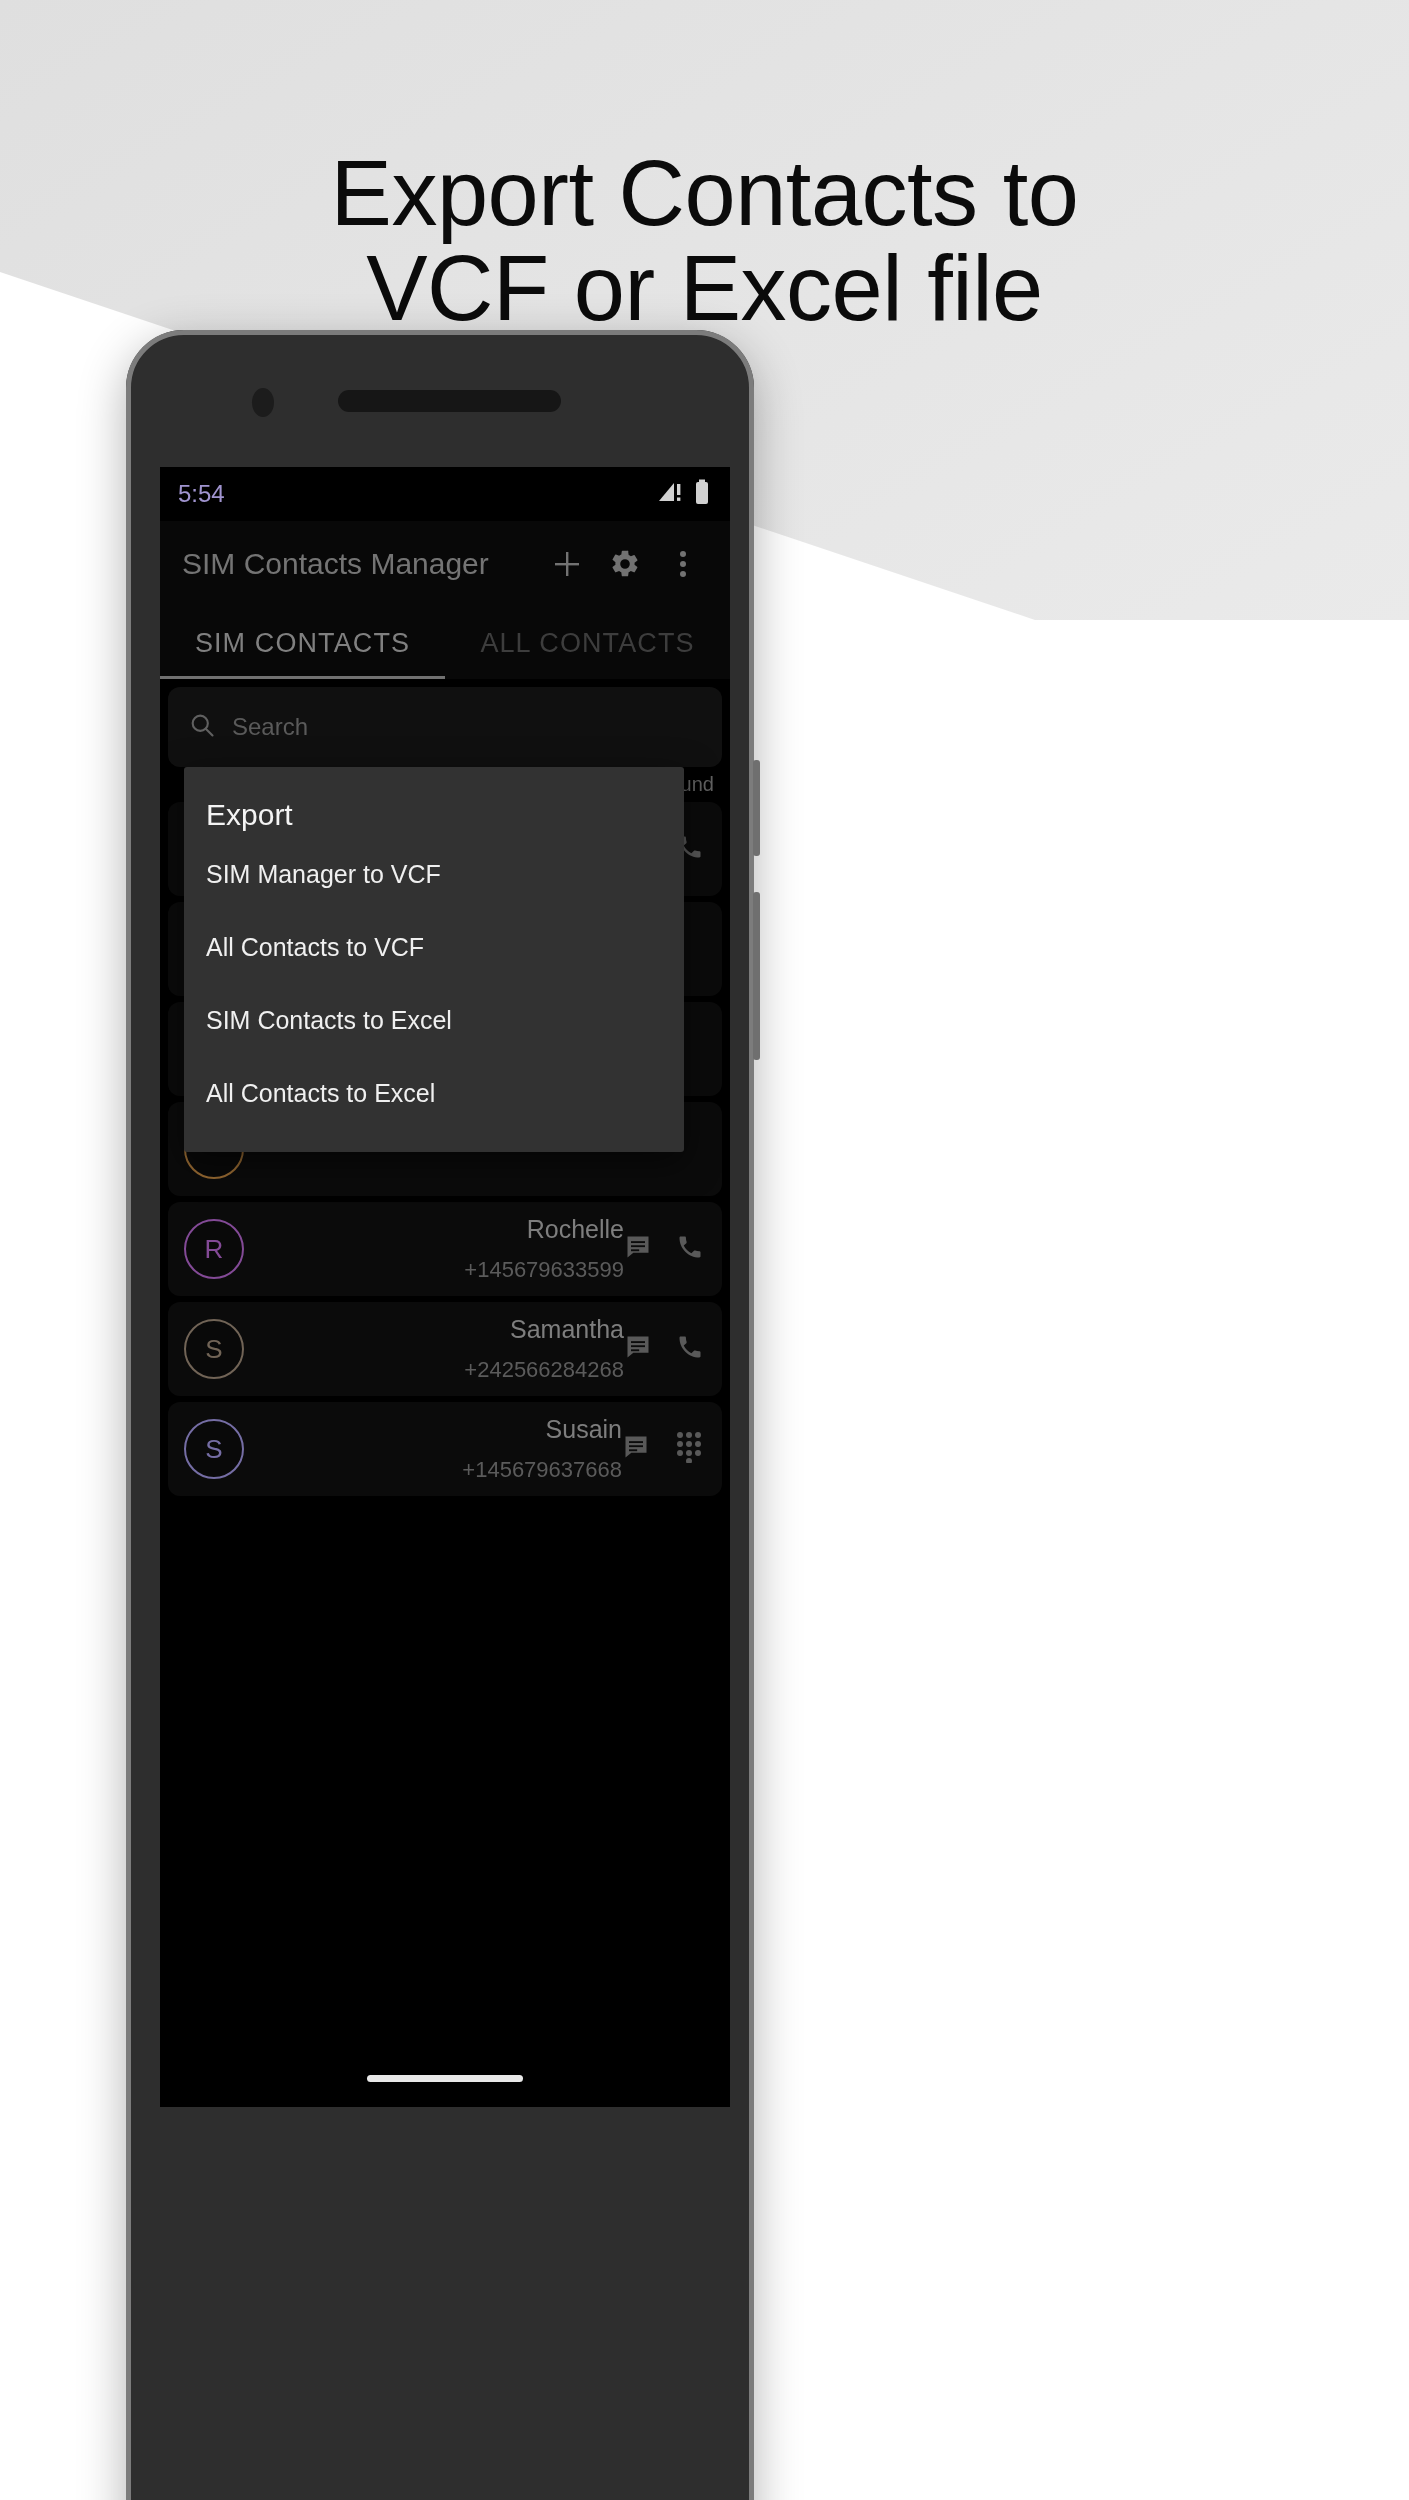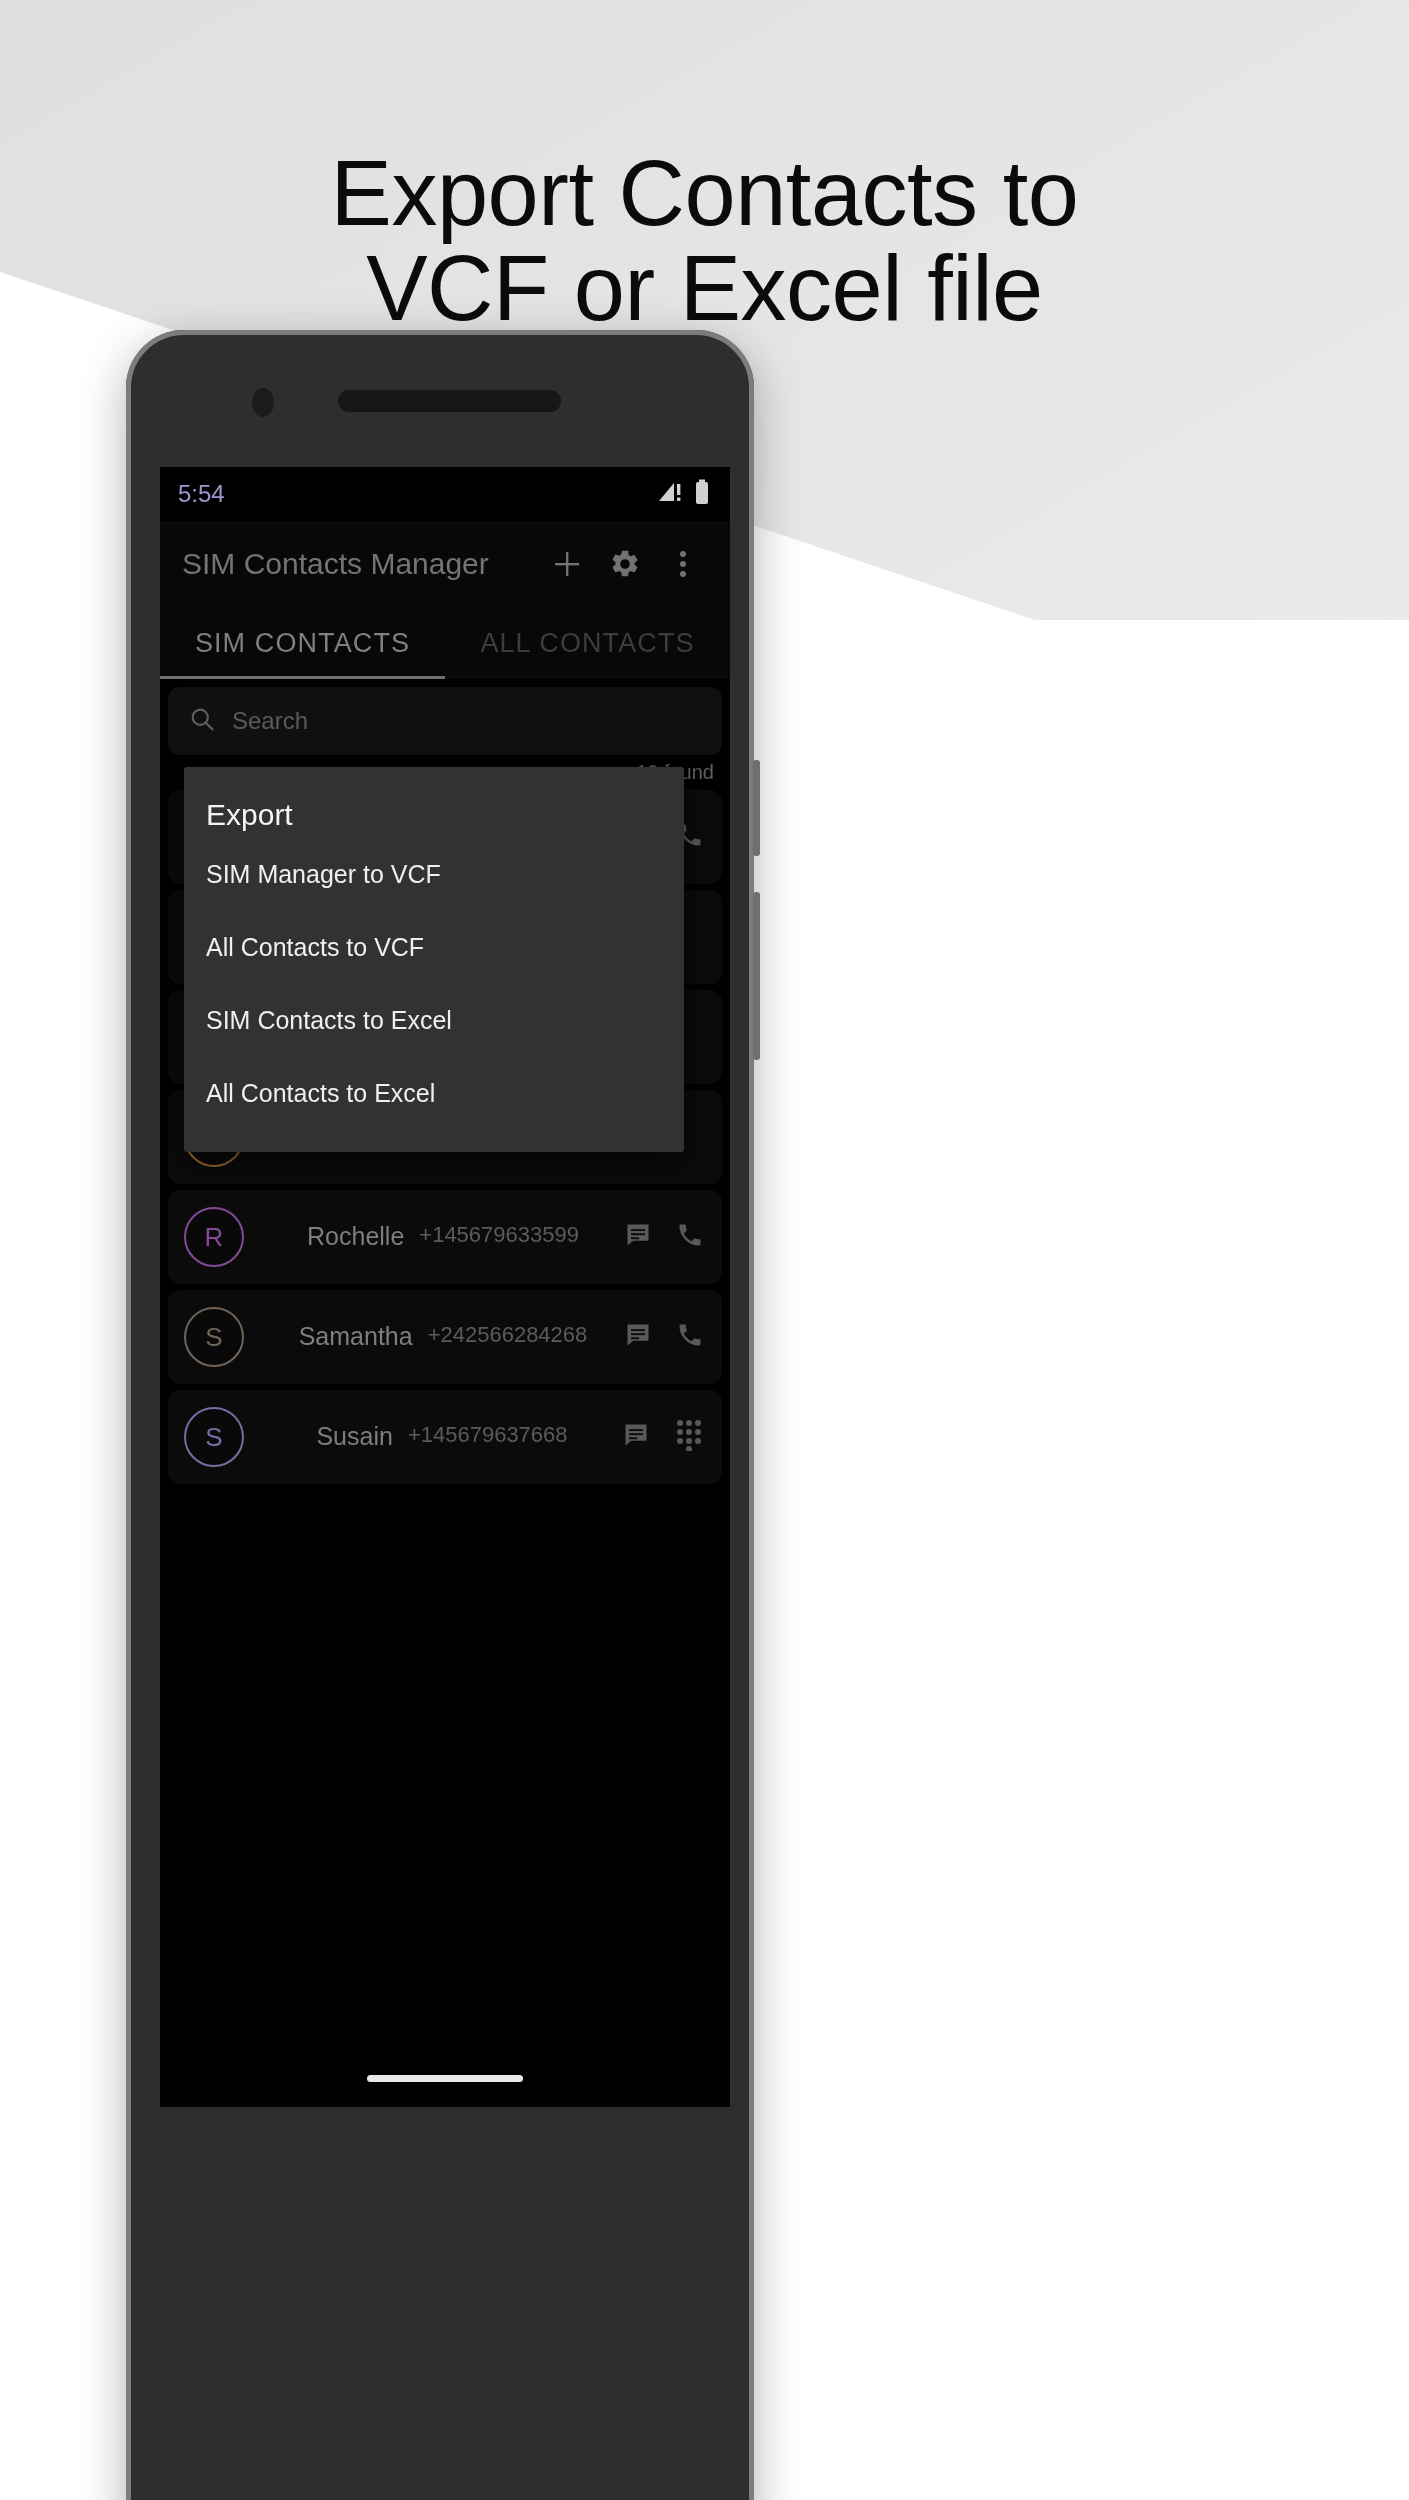--- a/index.html
+++ b/index.html
@@ -97,40 +97,40 @@
   }
   .tab.active{color:#9d9d9d;}
   .tab.inactive{color:#4b4b4b;}
   .tab.active:after{
     content:"";position:absolute;left:0;right:0;bottom:0;height:3px;background:#8a8a8a;
   }
 
   .searchwrap{background:#000;padding:8px 8px 0 8px;}
   .searchbox{
     height:68px;border-radius:12px;background:#141414;
-    display:flex;align-items:center;padding:0 20px;gap:16px;
+    display:flex;align-items:center;padding:6px 20px;gap:16px;
   }
   .search-ph{font-size:24px;color:#6e6e6e;}
   .foundrow{
     background:#000;text-align:right;padding:6px 16px 6px 0;
     font-size:20px;color:#777;
   }
 
   .list{background:#000;padding:0 8px;}
   .row{
     position:relative;height:94px;background:#0e0e0e;border-radius:12px;margin-bottom:6px;
     display:flex;align-items:center;padding:0 18px 0 16px;
   }
   .avatar{
     width:56px;height:56px;border-radius:50%;
     border:2px solid #888;background:#0b0b0b;
     display:flex;align-items:center;justify-content:center;
     font-size:26px;flex:0 0 auto;
   }
-  .rowtext{flex:1;padding-left:18px;display:flex;justify-content:center;gap:15px;}
+  .rowtext{flex:1;padding-left:18px;display:flex;flex-direction:column;justify-content:center;gap:15px;align-items:flex-end;}
   .rname{font-size:25px;color:#9a9a9a;line-height:1.1;}
   .rnum{font-size:22px;color:#6f6f6f;line-height:1.1;}
   .rowacts{display:flex;align-items:center;gap:24px;}
 
   .navbar{
     position:absolute;left:0;right:0;bottom:0;height:58px;background:#000;
     display:flex;align-items:center;justify-content:center;
   }
   .homebar{width:156px;height:7px;border-radius:4px;background:#e8e8e8;}
 

